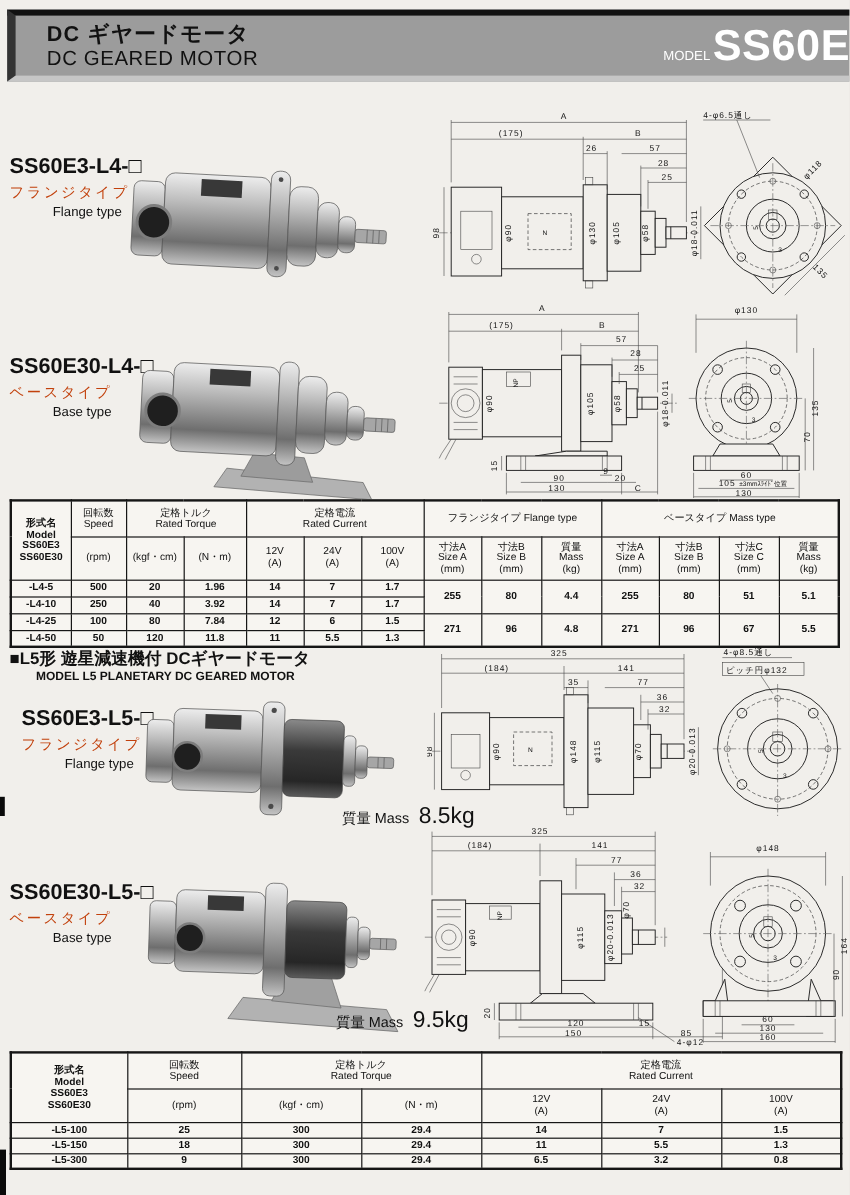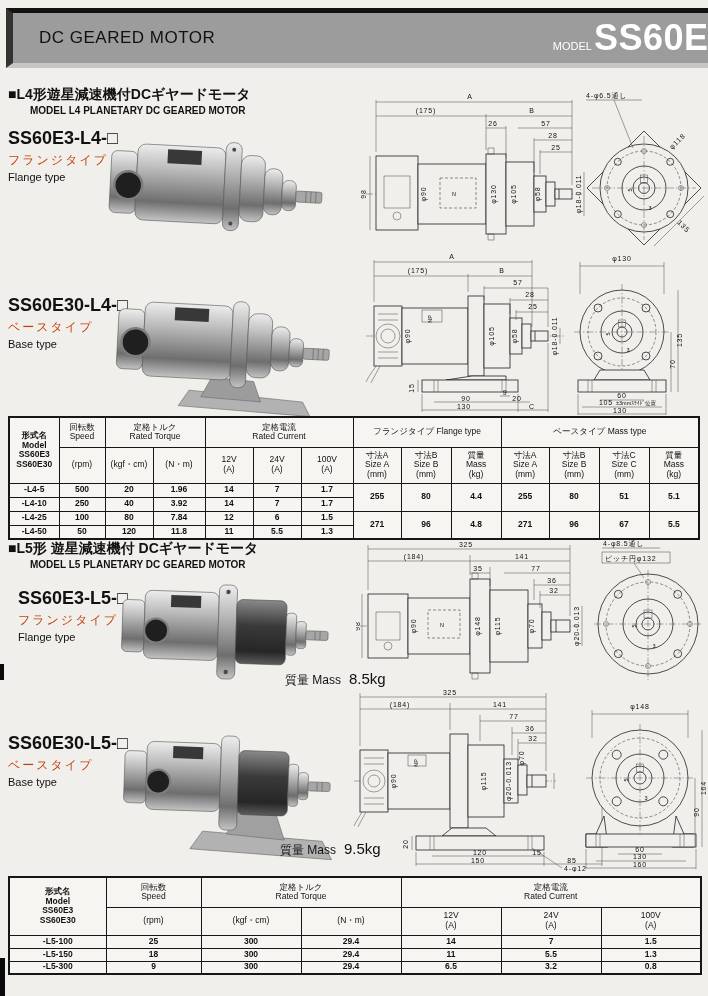--- a/index.html
+++ b/index.html
@@ -17,24 +17,24 @@
   .hdr-en{font-size:17px;font-weight:normal;color:#111;letter-spacing:0.5px;}
   .hdr-model{color:#fff;display:flex;align-items:baseline;}
   .hdr-model .lbl{font-size:11px;margin-right:2px;}
   .hdr-model .val{font-size:36px;font-weight:bold;letter-spacing:0.5px;}
 
   .sec-ja{font-size:14px;font-weight:bold;color:#111;}
   .sec-en{font-size:10px;font-weight:bold;color:#111;margin-left:22px;margin-top:1px;}
 
   .prod-model{font-size:18px;font-weight:bold;color:#111;}
   .prod-ja{font-size:12px;color:#c2410c;letter-spacing:2px;margin-top:3px;}
-  .prod-en{font-size:11px;color:#111;margin-top:2px;}
+  .prod-en{font-size:11px;color:#111;margin-top:2px;margin-left:36px;}
 
   .mass{font-size:12px;color:#111;}
-  .mass .v{font-size:15px;margin-left:8px;}
+  .mass .v{font-size:19px;margin-left:8px;}
 
   
   table.spec{border-collapse:collapse;table-layout:fixed;background:#f7f5f1;}
   table.spec td{border:1px solid #161616;text-align:center;vertical-align:middle;
                 padding:0;font-size:8.5px;color:#111;line-height:1.12;}
   table.spec{border:2px solid #161616;}
   td.pre{white-space:pre-line;}
   td.dat{font-size:9px;font-weight:bold;}
   td.mcell{font-size:8px;font-weight:bold;white-space:pre-line;line-height:1.25;}
 
@@ -49,32 +49,29 @@
   .dash{stroke:#444;stroke-width:0.6;fill:none;stroke-dasharray:3 2;}
   .artifact{background:#0a0a0a;}
 </style>
 </head>
 <body>
 
 <div id="page">
 
   <div class="abs hdr">
     <div class="hdr-titles">
+      <div class="hdr-ja">DC ギヤードモータ</div>
       <div class="hdr-en">DC GEARED MOTOR</div>
     </div>
     <div class="hdr-model">
       <span class="lbl">MODEL</span>
       <span class="val">SS60E3</span>
     </div>
   </div>
 
-  <div class="abs" style="left:8px;top:86px;">
-    <div class="sec-ja">■L4形遊星減速機付DCギヤードモータ</div>
-    <div class="sec-en">MODEL L4 PLANETARY DC GEARED MOTOR</div>
-  </div>
 
   <div class="abs" style="left:8px;top:128px;">
     <div class="prod-model">SS60E3-L4-□</div>
     <div class="prod-ja">フランジタイプ</div>
     <div class="prod-en">Flange type</div>
   </div>
 
   <div class="abs" style="left:100px;top:132px;width:240px;height:118px;">
     <svg width="240" height="118" viewBox="0 0 240 118">
       <defs>

